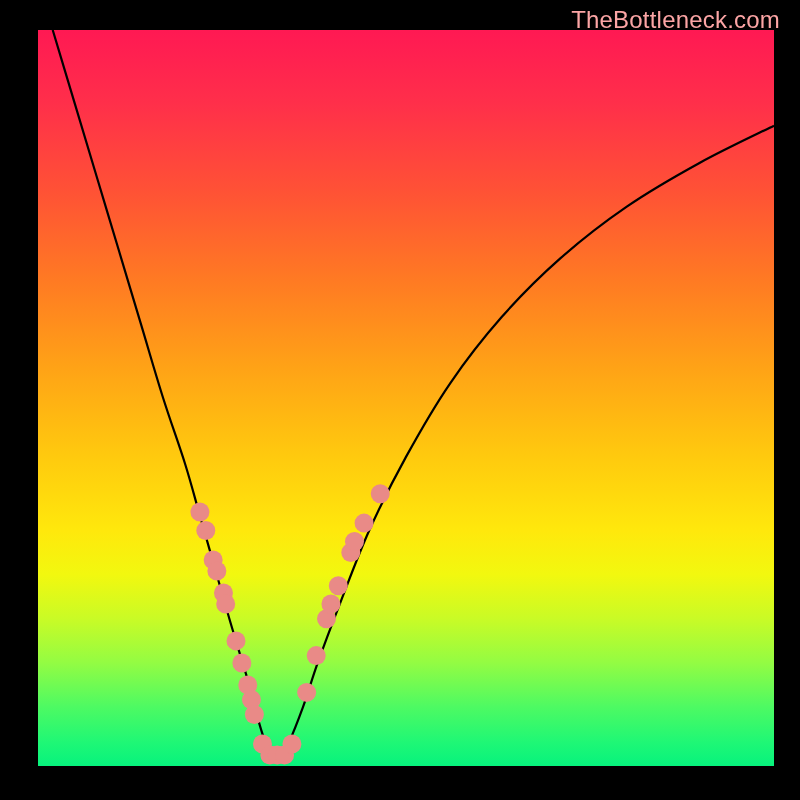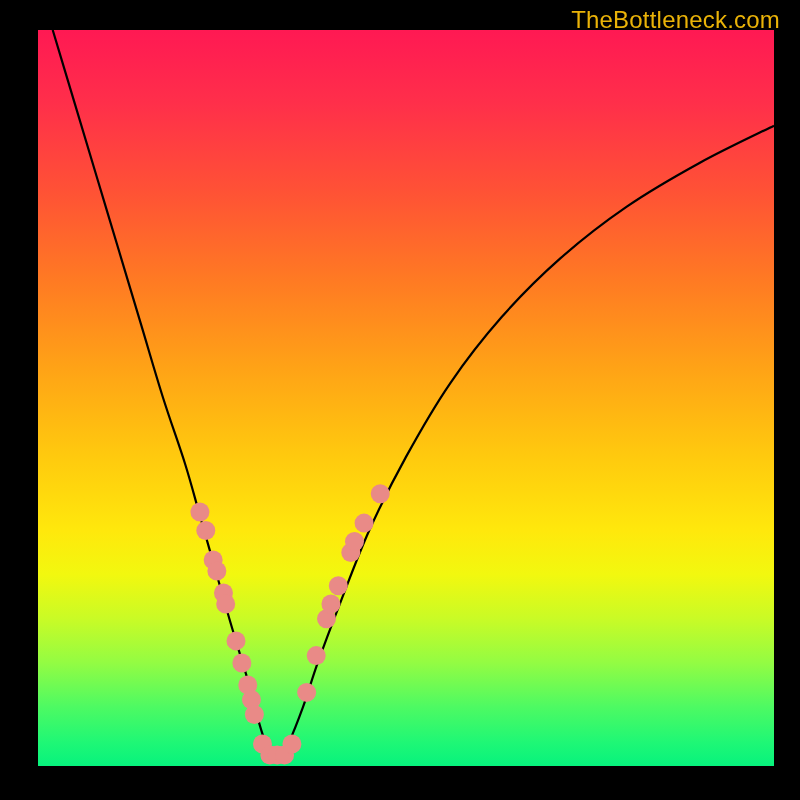--- a/index.html
+++ b/index.html
@@ -38,21 +38,21 @@
       #93fc43 86%,
       #4dfa63 92%,
       #1df776 97%,
       #07f27d 100%
     );
   }
   .watermark {
     position: absolute;
     top: 6px;
     right: 20px;
-    color: #eab308;
+    color: #fca5a5;
     font-size: 24px;
     letter-spacing: 0.2px;
     font-weight: 400;
     user-select: none;
     z-index: 10;
   }
   svg.curve {
     position: absolute;
     left: 0;
     top: 0;

